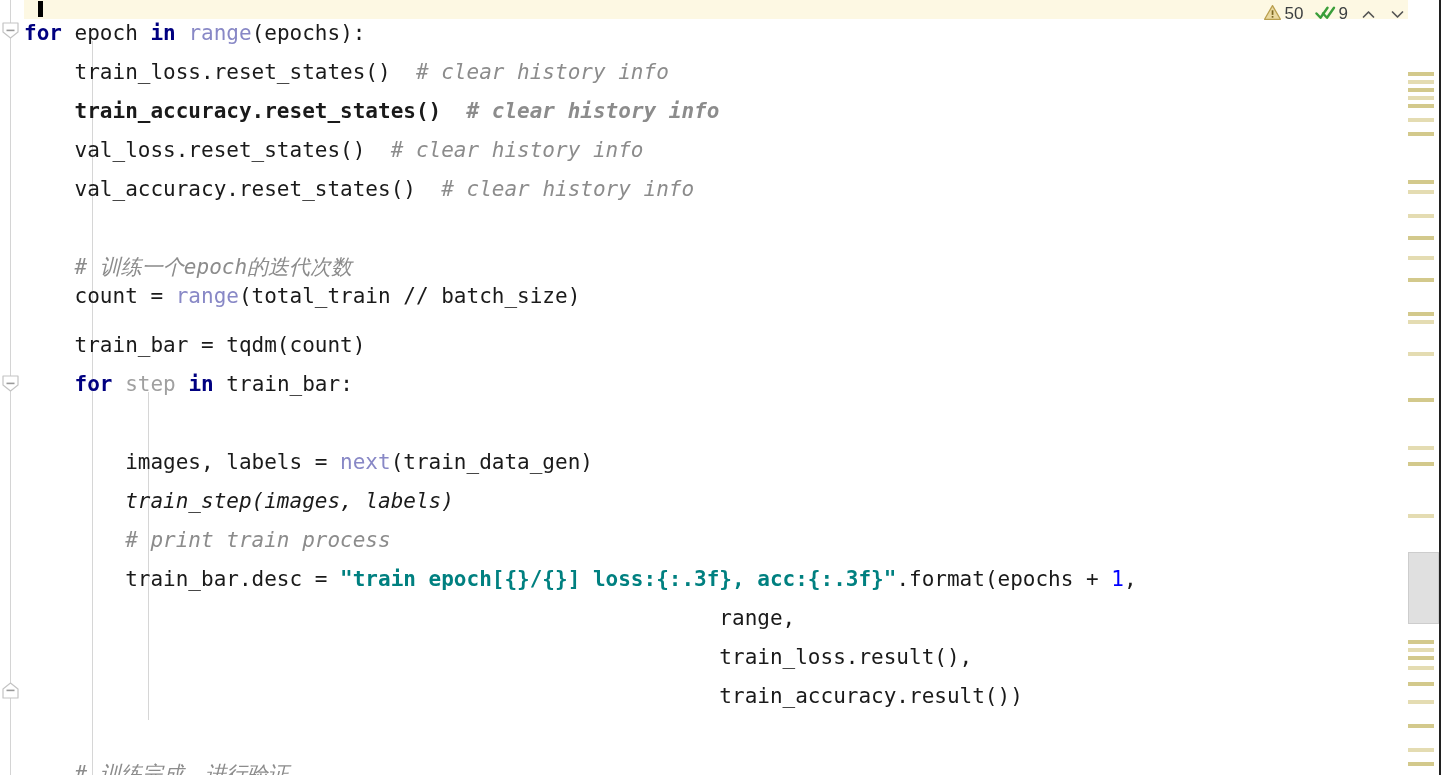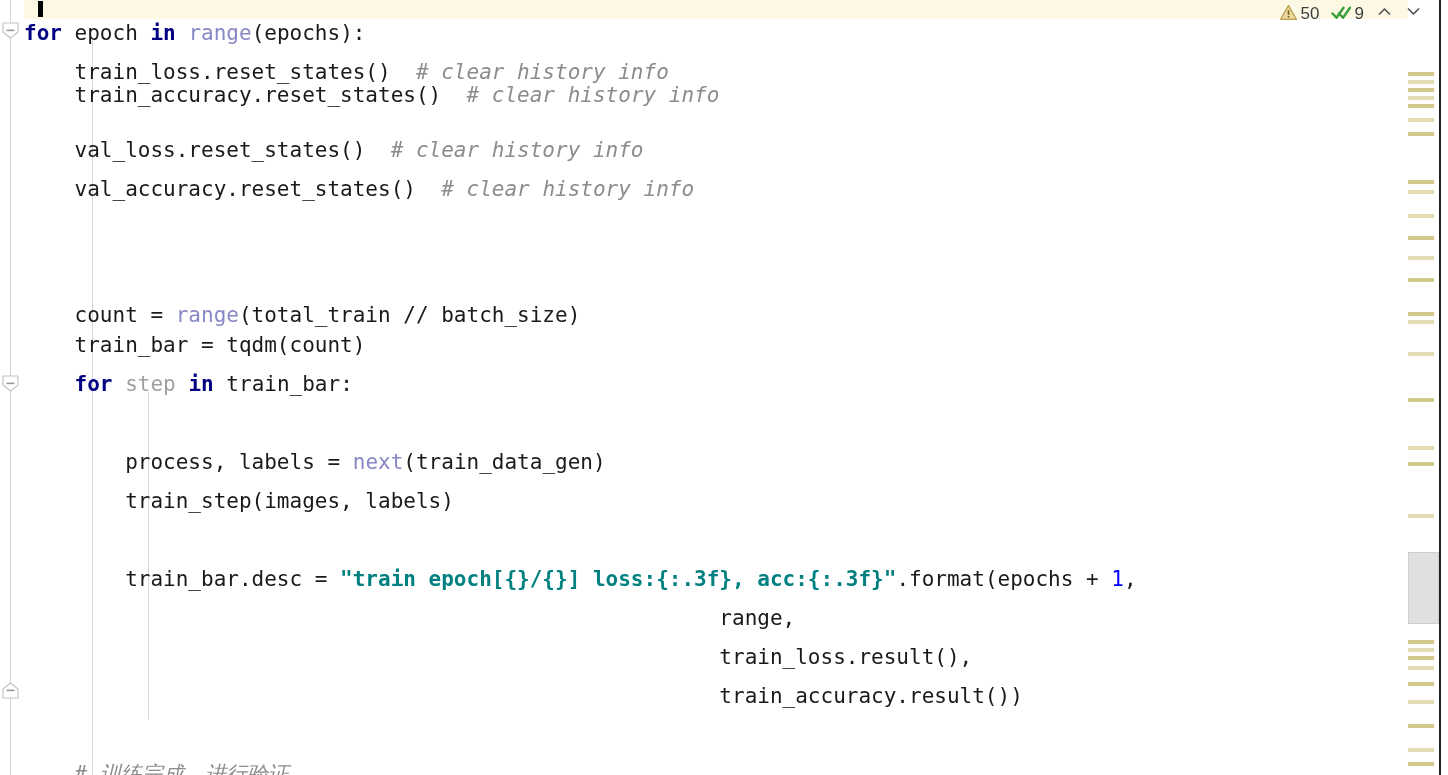--- a/index.html
+++ b/index.html
@@ -85,23 +85,24 @@
   .builtin { color: #8888c6; }
   .cmt     { color: #8c8c8c; font-style: italic; }
   .str     { color: #008080; font-weight: bold; }
   .num     { color: #0000ff; }
   .unused  { color: #a0a0a0; text-align: center; }
   .plain   { color: #1a1a1a; }
 
   
   .inspect-widget {
     position: absolute;
-    right: 26px; top: 2px;
+    right: 42px; top: 2px;
     height: 24px;
     display: flex;
+    align-items: center;
     gap: 11px;
     z-index: 20;
     font-family: "Liberation Sans", sans-serif;
     font-size: 16px;
     color: #3c3f41;
   }
   .inspect-group { display: flex; align-items: center; gap: 3px; }
   .inspect-count { font-size: 17px; color: #3c3f41; }
   .chev {
     width: 18px; height: 18px;
@@ -180,32 +181,32 @@
   <div class="code-area">
     <div class="caret-line"></div>
     <div class="caret"></div>
     <div id="indent-guides">
         <div class="indent-guide" style="left: 68px; top: 41px; height: 734px;"></div>
         <div class="indent-guide" style="left: 124px; top: 392px; height: 328px;"></div>
       </div>
     <div id="code-lines">
         <div class="code-line" style="top: 14px;"><span class="kw">for</span><span class="plain"> epoch </span><span class="kw">in</span><span class="plain"> </span><span class="builtin">range</span><span class="plain">(epochs):</span></div>
         <div class="code-line" style="top: 53px;"><span class="plain">    train_loss.reset_states()  </span><span class="cmt"># clear history info</span></div>
-        <div class="code-line" style="top: 76px;"><span class="plain">    train_accuracy.reset_states()  </span><span class="cmt"># clear history info</span></div>
+        <div class="code-line" style="top: 92px; font-weight: bold;"><span class="plain">    train_accuracy.reset_states()  </span><span class="cmt"># clear history info</span></div>
         <div class="code-line" style="top: 131px; text-align: center;"><span class="plain">    val_loss.reset_states()  </span><span class="cmt"># clear history info</span></div>
         <div class="code-line" style="top: 170px;"><span class="plain">    val_accuracy.reset_states()  </span><span class="cmt"># clear history info</span></div>
         <div class="code-line" style="top: 209px;"><span class="plain"></span></div>
-        <div class="code-line" style="top: 248px;"><span class="plain">    </span></div>
-        <div class="code-line" style="top: 296px;"><span class="plain">    count = </span><span class="builtin">range</span><span class="plain">(total_train // batch_size)</span></div>
+        <div class="code-line" style="top: 248px;"><span class="plain">    </span><span class="cmt"># 训练一个epoch的迭代次数</span></div>
+        <div class="code-line" style="top: 277px;"><span class="plain">    count = </span><span class="builtin">range</span><span class="plain">(total_train // batch_size)</span></div>
         <div class="code-line" style="top: 326px;"><span class="plain">    train_bar = tqdm(count)</span></div>
         <div class="code-line" style="top: 365px;"><span class="plain">    </span><span class="kw">for</span><span class="plain"> </span><span class="unused">step</span><span class="plain"> </span><span class="kw">in</span><span class="plain"> train_bar:</span></div>
         <div class="code-line" style="top: 404px;"><span class="plain">        </span></div>
-        <div class="code-line" style="top: 443px;"><span class="plain">        process, labels = </span><span class="builtin">next</span><span class="plain">(train_data_gen)</span></div>
-        <div class="code-line" style="top: 482px;"><span class="plain">        train_step(images, labels)</span></div>
-        <div class="code-line" style="top: 521px;"><span class="plain">        </span></div>
+        <div class="code-line" style="top: 443px;"><span class="plain">        images, labels = </span><span class="builtin">next</span><span class="plain">(train_data_gen)</span></div>
+        <div class="code-line" style="top: 482px; font-style: italic;"><span class="plain">        train_step(images, labels)</span></div>
+        <div class="code-line" style="top: 521px;"><span class="plain">        </span><span class="cmt"># print train process</span></div>
         <div class="code-line" style="top: 560px;"><span class="plain">        train_bar.desc = </span><span class="str">"train epoch[{}/{}] loss:{:.3f}, acc:{:.3f}"</span><span class="plain">.format(epochs + </span><span class="num">1</span><span class="plain">,</span></div>
         <div class="code-line" style="top: 599px;"><span class="plain">                                                       range,</span></div>
         <div class="code-line" style="top: 638px;"><span class="plain">                                                       train_loss.result(),</span></div>
         <div class="code-line" style="top: 677px;"><span class="plain">                                                       train_accuracy.result())</span></div>
         <div class="code-line" style="top: 716px;"><span class="plain"></span></div>
         <div class="code-line" style="top: 755px;"><span class="plain">    </span><span class="cmt"># 训练完成，进行验证</span></div>
       </div>
   </div>
 
   <div class="inspect-widget">

